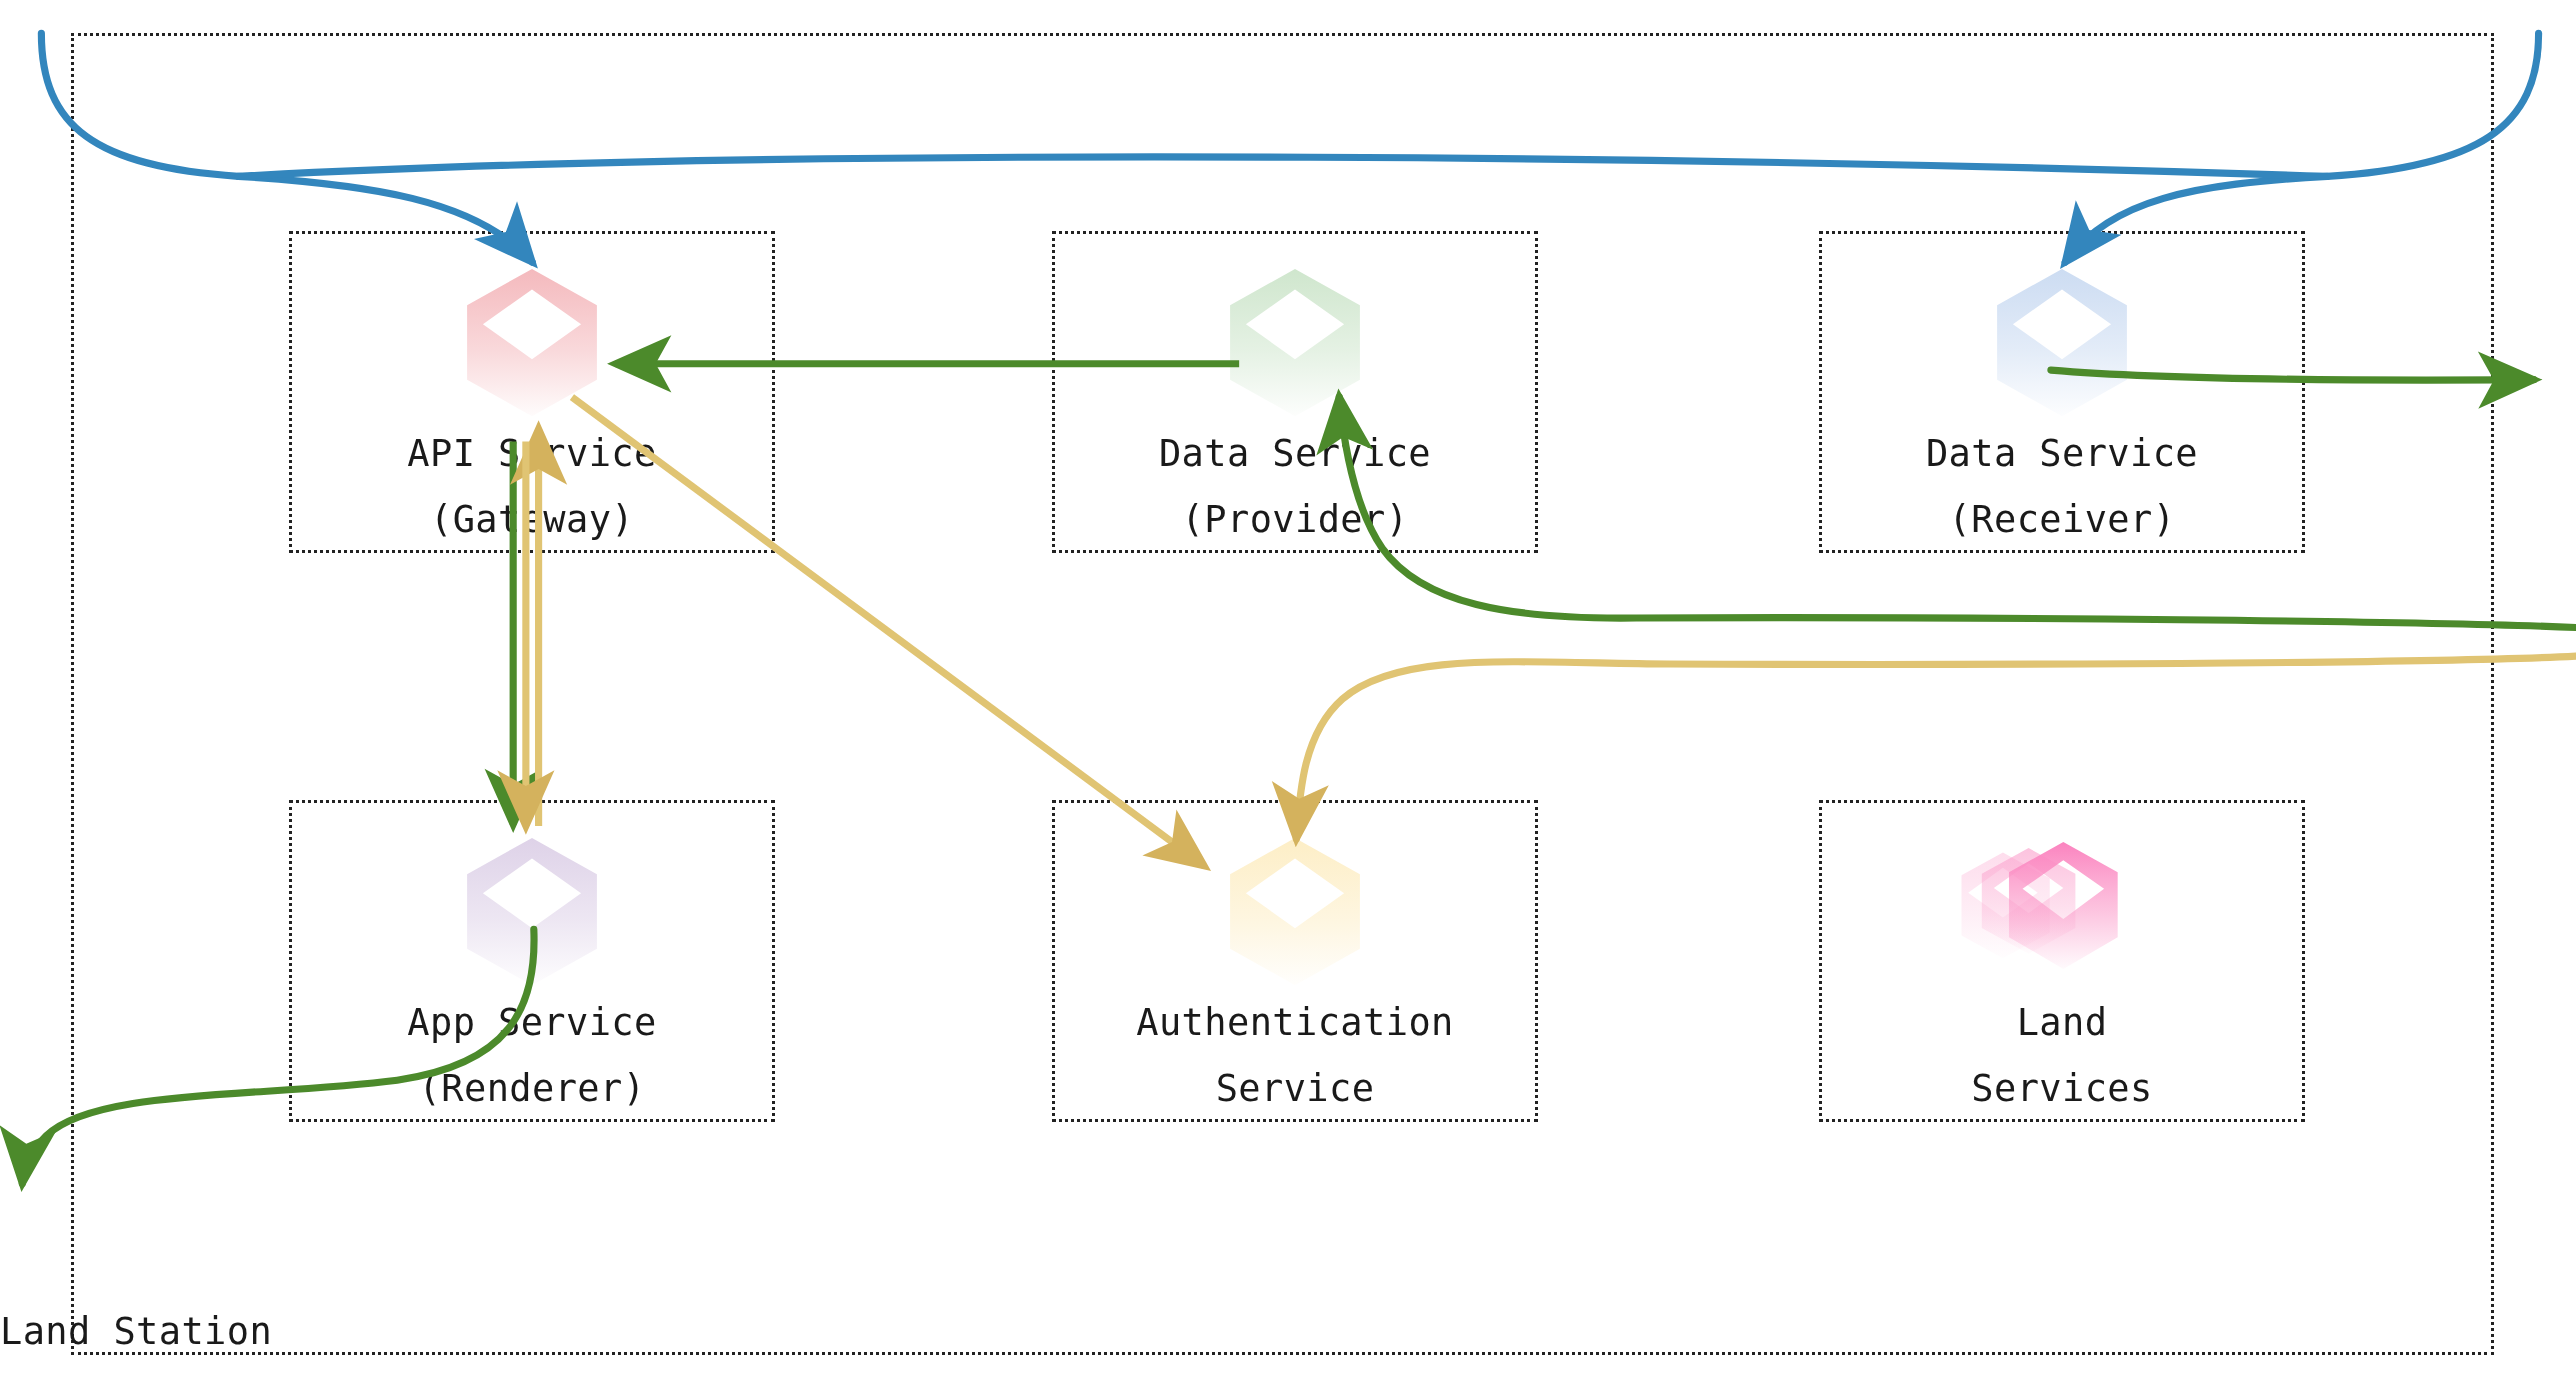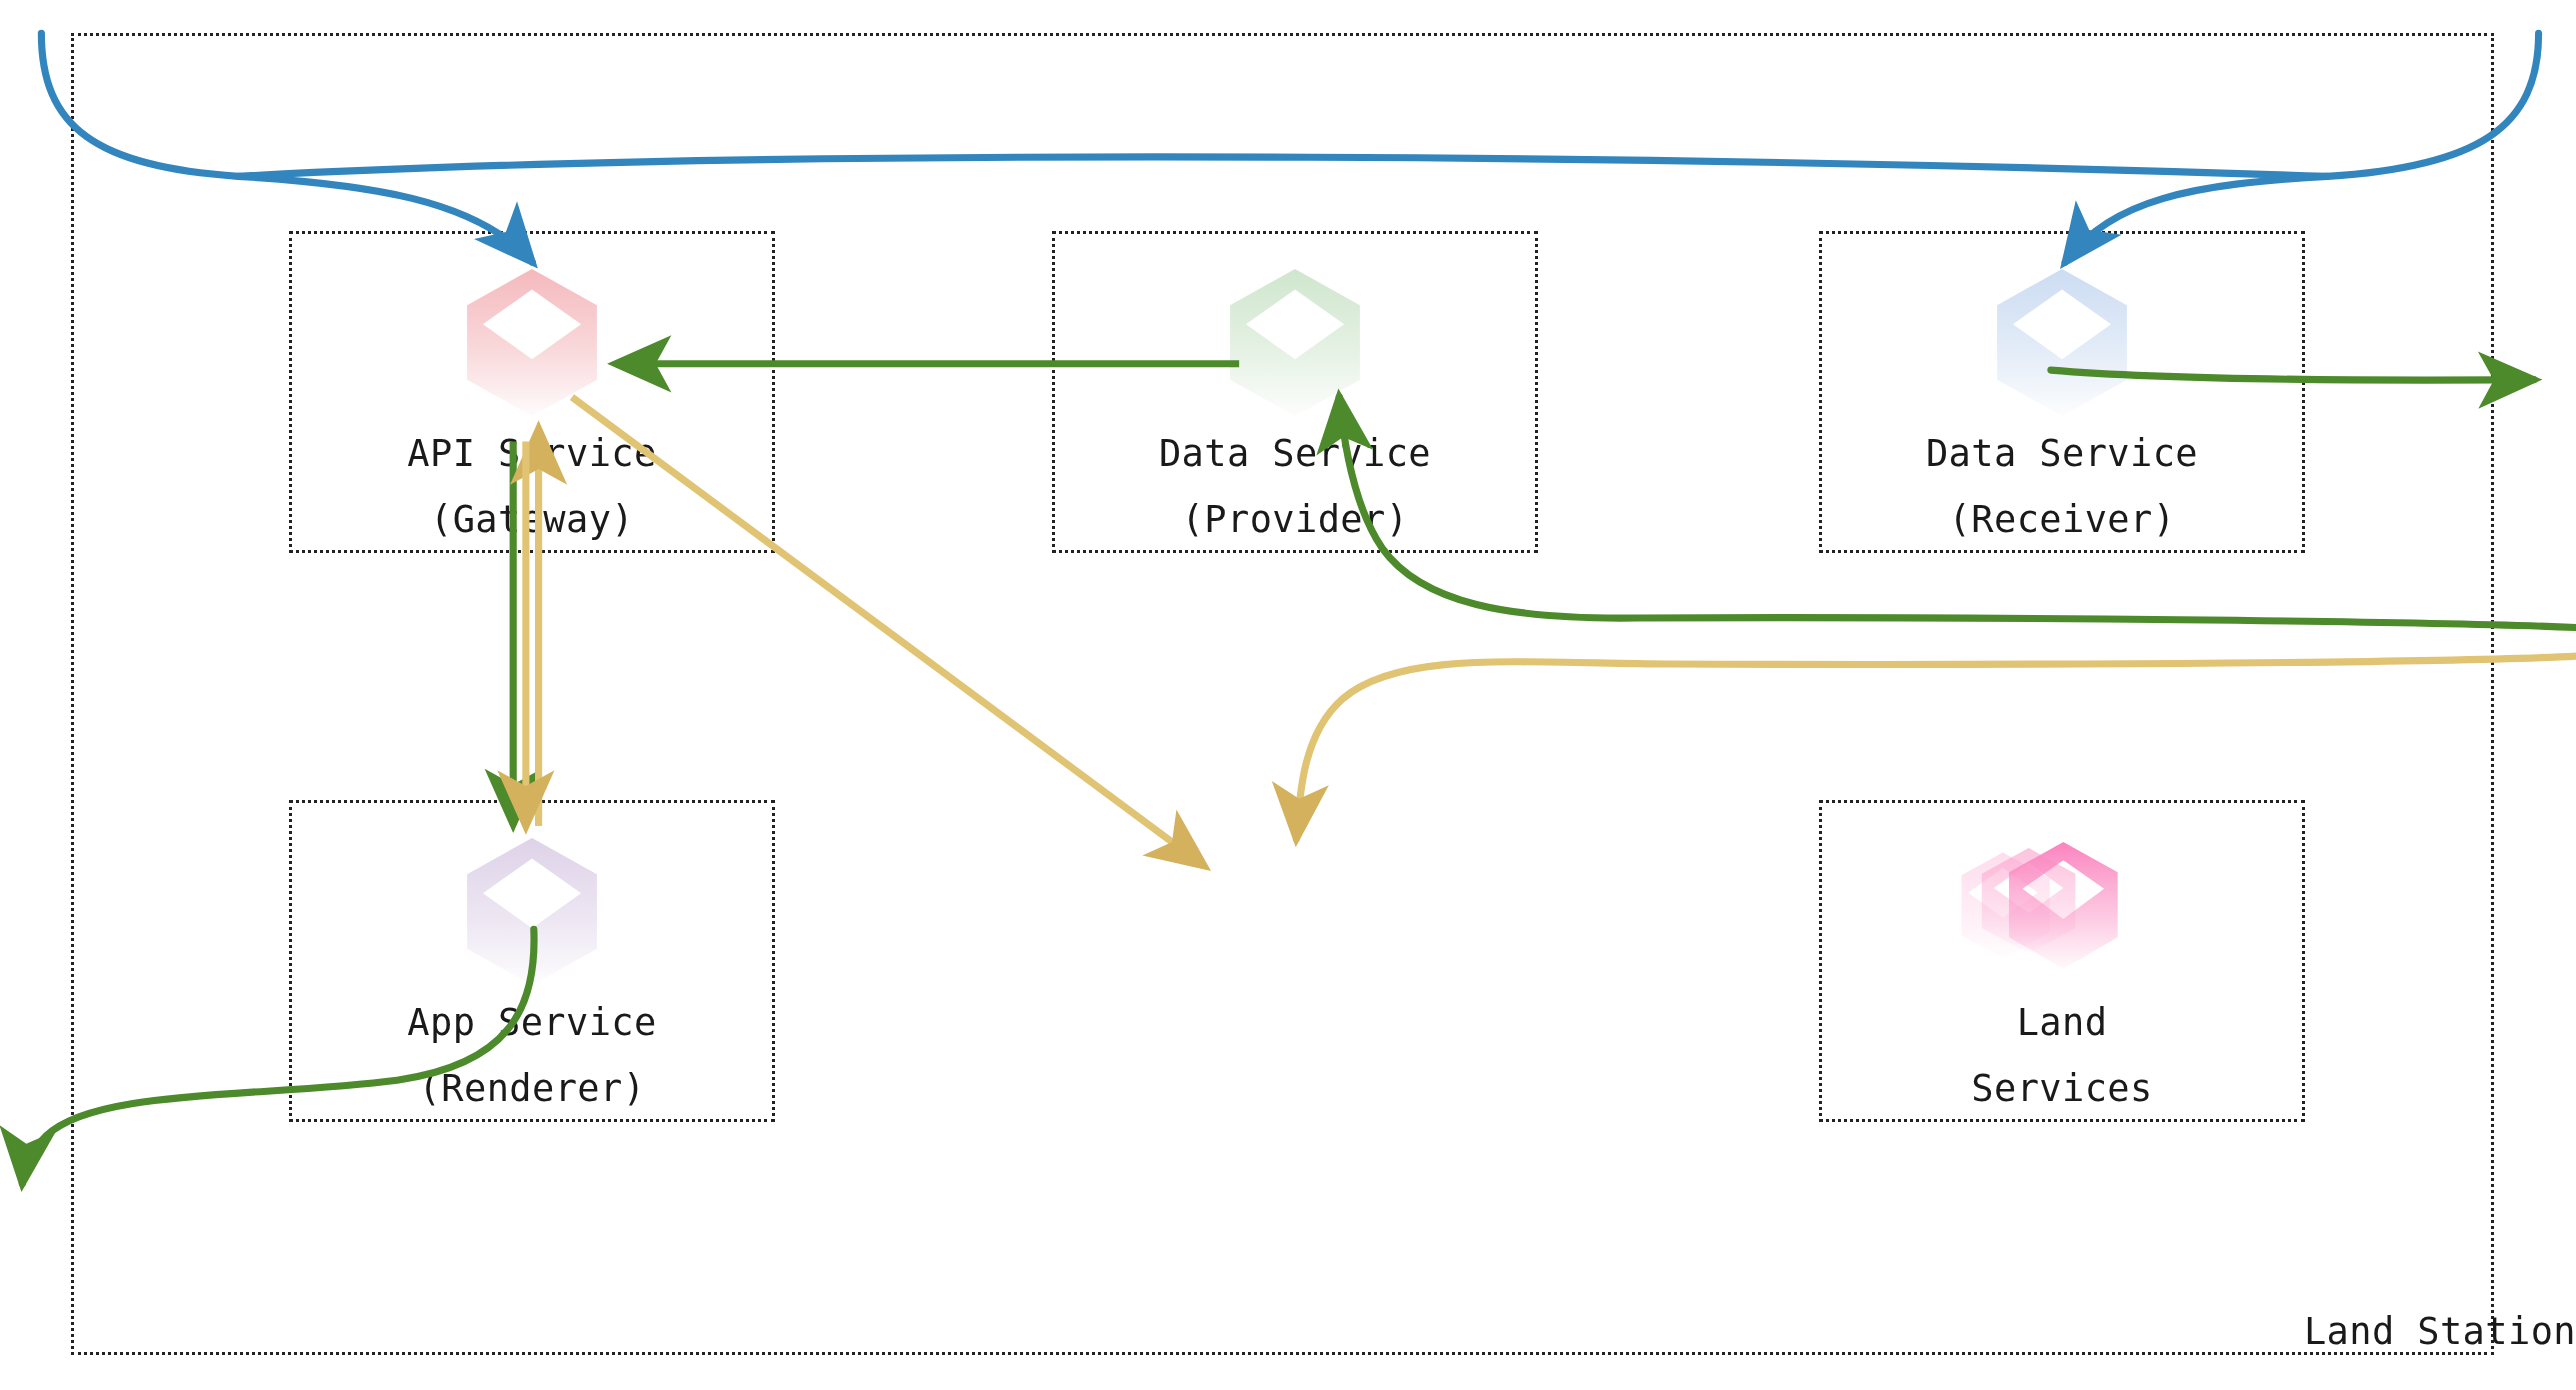--- a/index.html
+++ b/index.html
@@ -33,21 +33,21 @@
     height: 1322px;
     border: 3.2px dotted #222222;
     box-sizing: border-box;
     z-index: 1;
   }
   .container-label {
     position: absolute;
     left: 0;
     right: 0;
     bottom: 37px;
-    text-align: right;
+    text-align: left;
     font-size: 37px;
     color: #1a1a1a;
     letter-spacing: 0.4px;
     z-index: 3;
   }
   .node-box {
     position: absolute;
     border: 3.2px dotted #222222;
     box-sizing: border-box;
     z-index: 1;
@@ -140,20 +140,35 @@
           <stop offset="100%" stop-color="#ded2e8" stop-opacity="0.05"></stop>
         </linearGradient>
       </defs>
       <path d="M84 2 L166 48 L166 142 L84 188 L2 142 L2 48 Z
                M84 28 L146 72 L84 116 L22 72 Z" fill="url(#grad-app)" fill-rule="evenodd"></path>
     </svg>
     <div class="node-label">App Service
 (Renderer)</div>
   </div>
 
+  <div class="node-box" style="left:1052px; top:800px; width:486px; height:322px;">
+    <svg class="node-icon" viewBox="0 0 168 190">
+      <defs>
+        <linearGradient id="grad-auth" x1="0" y1="0" x2="0" y2="1">
+          <stop offset="0%" stop-color="#fdeec6" stop-opacity="1"></stop>
+          <stop offset="55%" stop-color="#fdeec6" stop-opacity="0.55"></stop>
+          <stop offset="100%" stop-color="#fdeec6" stop-opacity="0.05"></stop>
+        </linearGradient>
+      </defs>
+      <path d="M84 2 L166 48 L166 142 L84 188 L2 142 L2 48 Z
+               M84 28 L146 72 L84 116 L22 72 Z" fill="url(#grad-auth)" fill-rule="evenodd"></path>
+    </svg>
+    <div class="node-label">Authentication
+Service</div>
+  </div>
 
   <div class="node-box" style="left:1819px; top:800px; width:486px; height:322px;">
     <svg class="node-icon" viewBox="0 0 230 200" style="width:181px; left:48%;">
       <defs>
         <linearGradient id="grad-oth1" x1="0" y1="0" x2="0" y2="1">
           <stop offset="0%" stop-color="#fb9ecb" stop-opacity="0.35"></stop>
           <stop offset="55%" stop-color="#fb9ecb" stop-opacity="0.18"></stop>
           <stop offset="100%" stop-color="#fb9ecb" stop-opacity="0.02"></stop>
         </linearGradient>
         <linearGradient id="grad-oth2" x1="0" y1="0" x2="0" y2="1">

